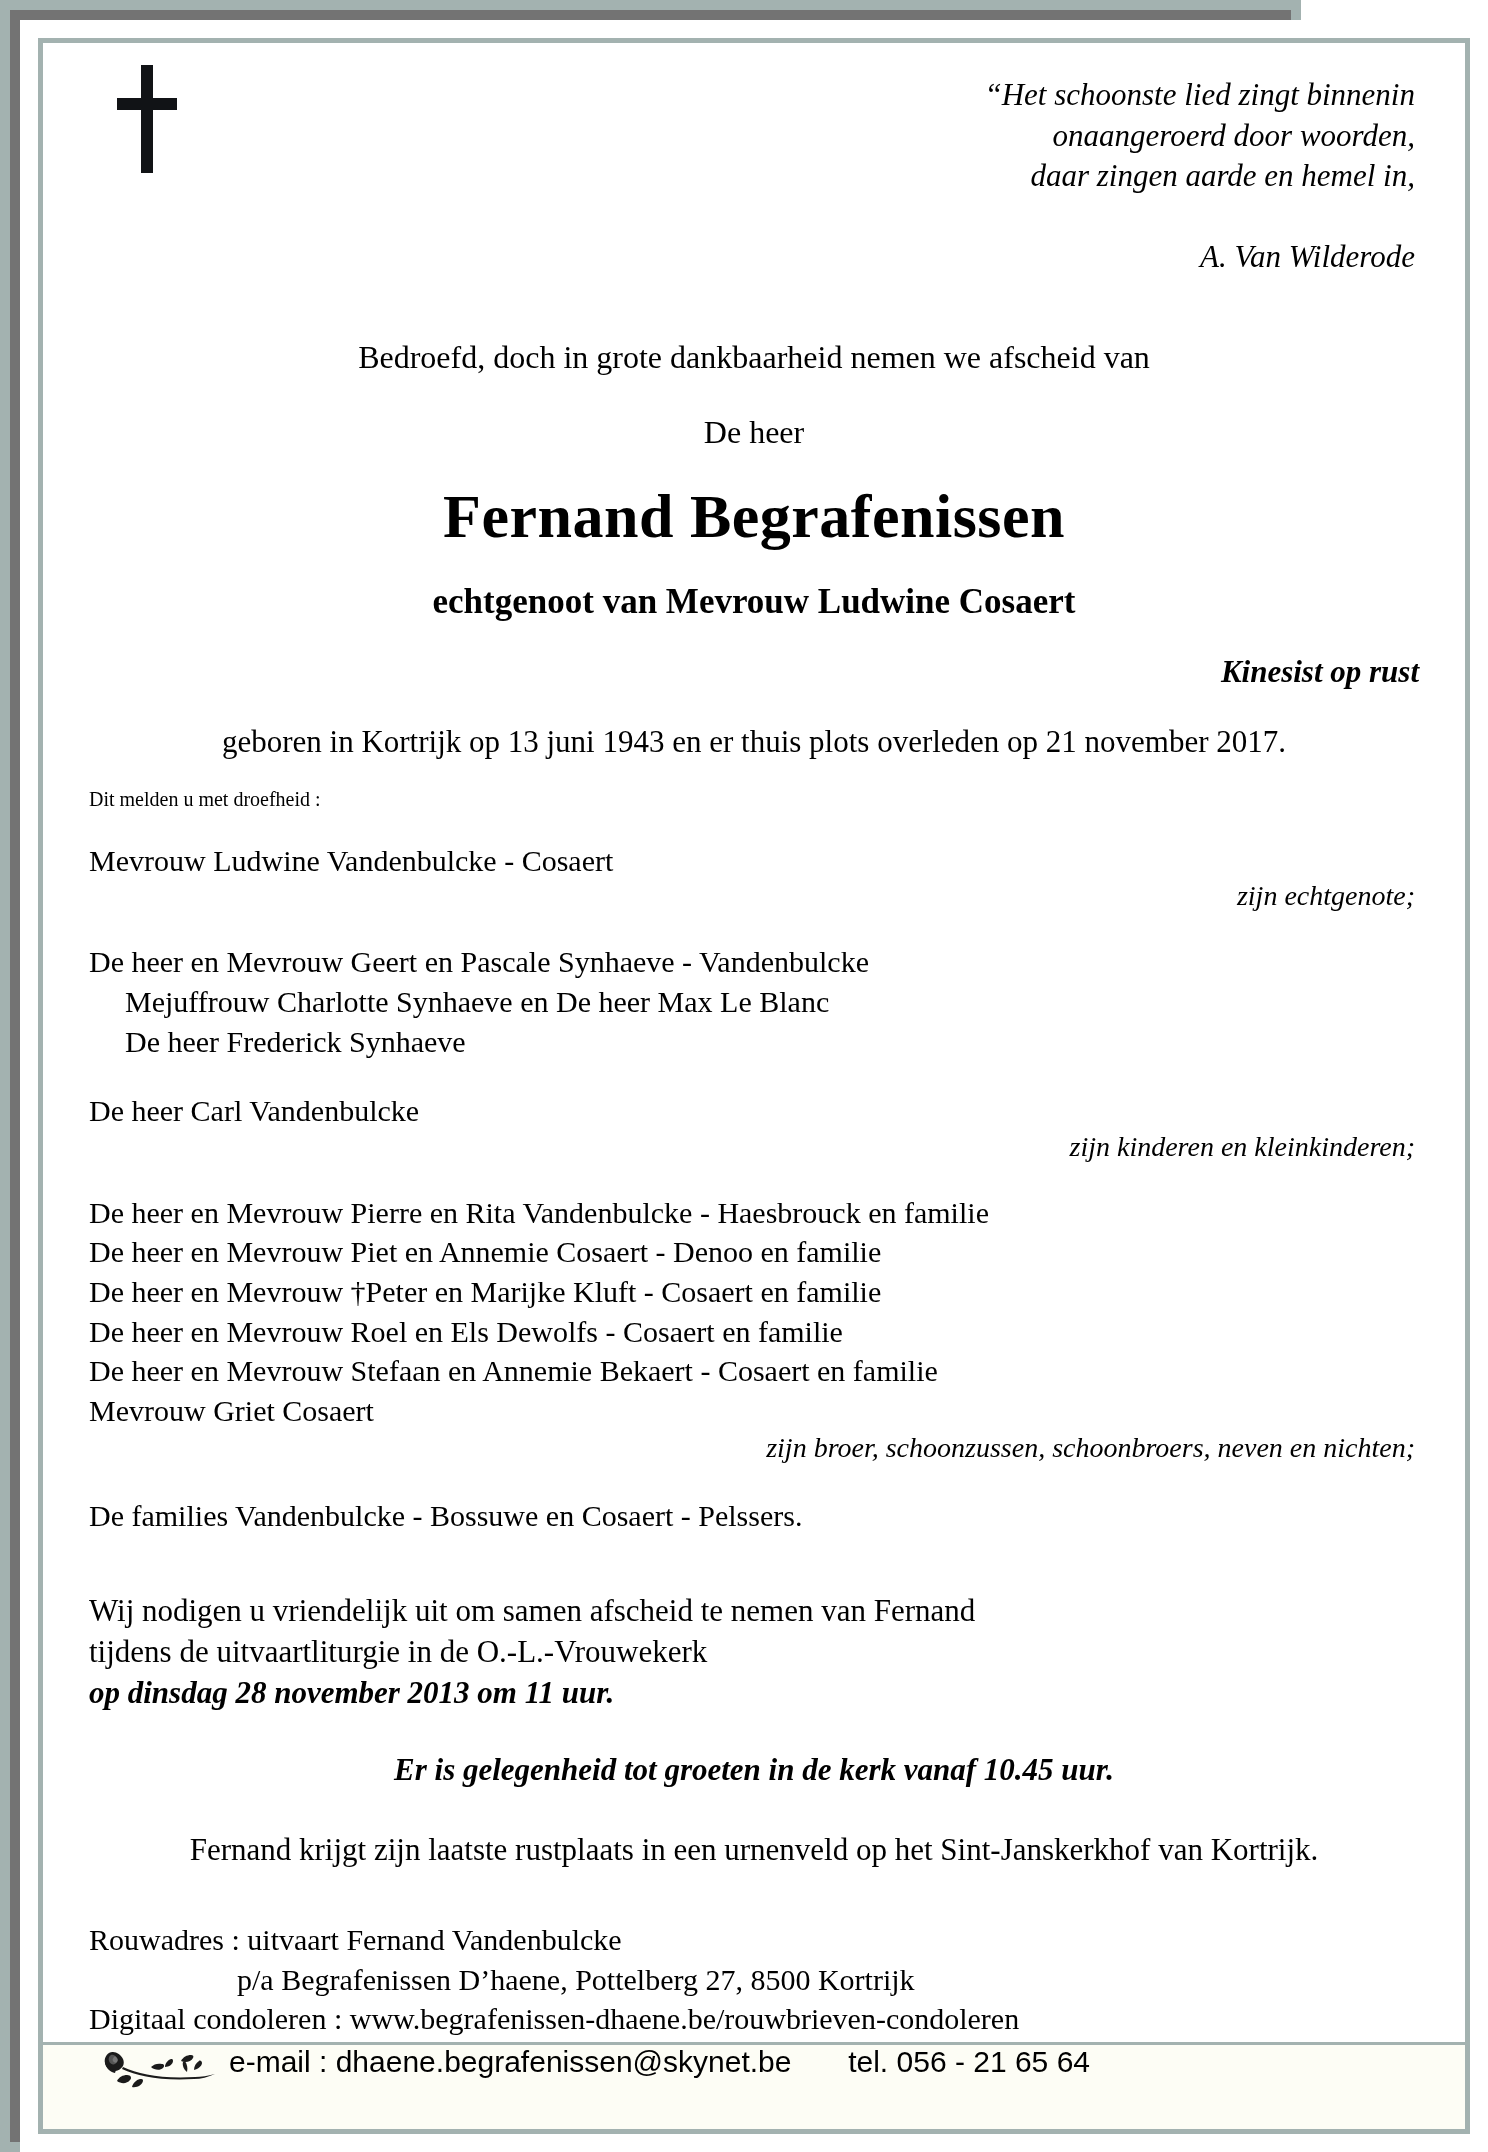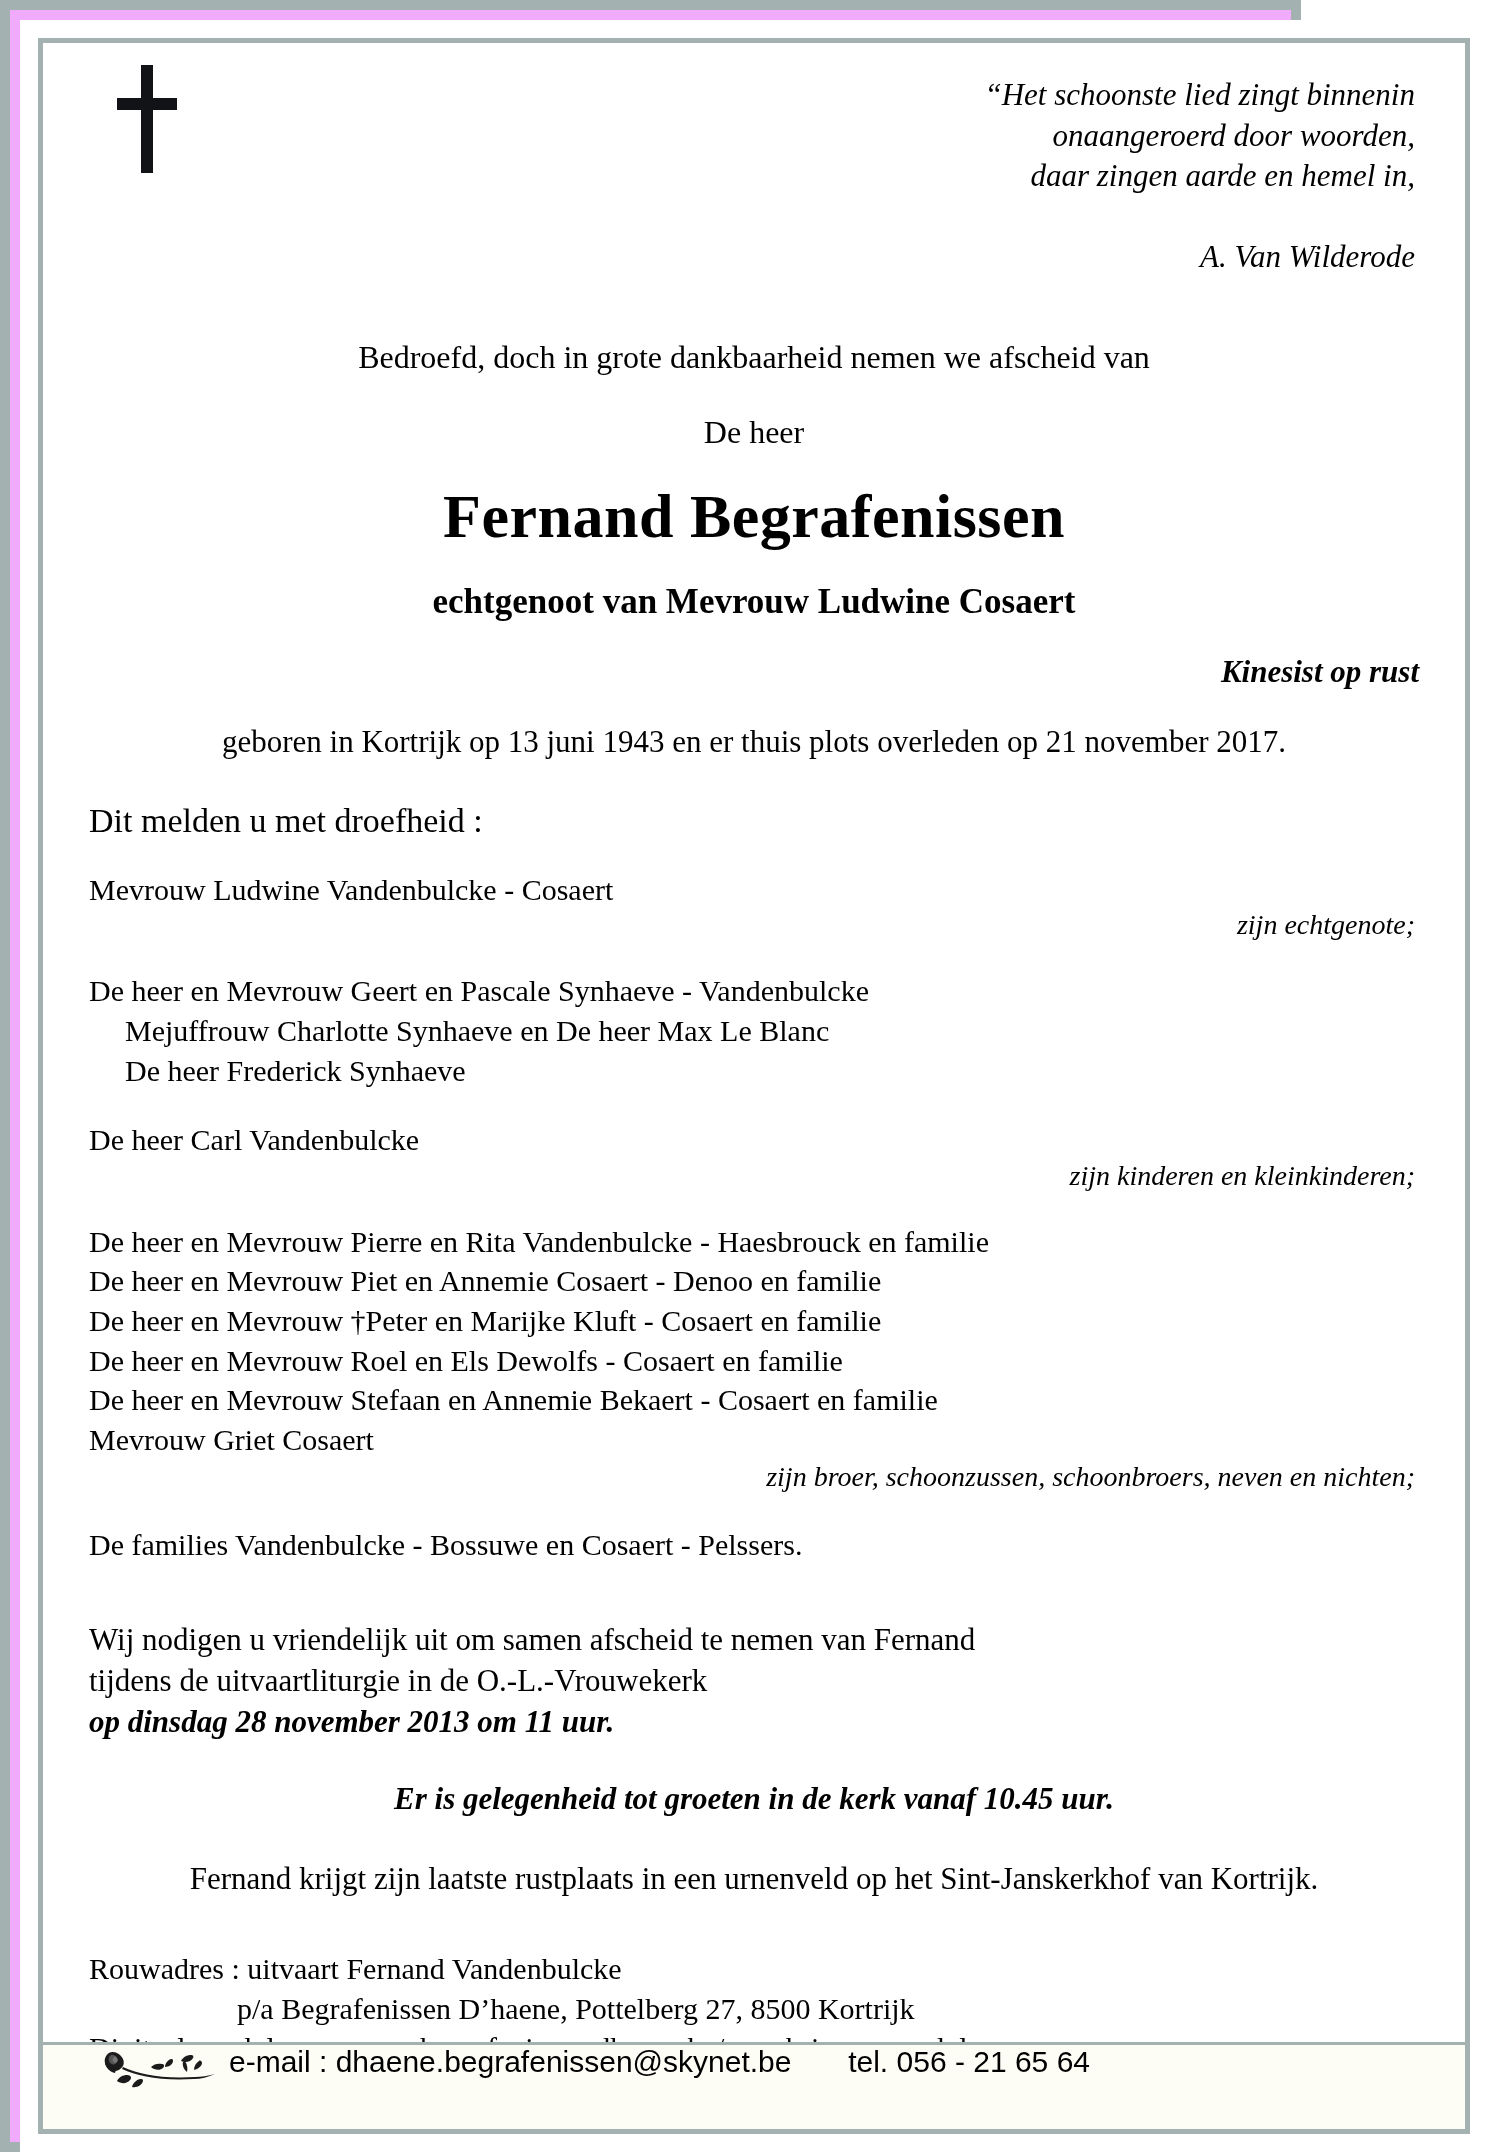--- a/index.html
+++ b/index.html
@@ -12,21 +12,21 @@
     font-family: "Liberation Serif", "DejaVu Serif", serif;
     color: #000000;
     overflow: hidden;
   }
 
   
   .card-outer {
     position: absolute;
     left: 0; top: 0;
     width: 1301px; height: 2152px;
-    background: #f0abfc;
+    background: #737373;
     border: 10px solid #a3b2b0;
   }
   .card-gap {
     position: absolute;
     left: 10px; top: 10px;
     width: 1468px; height: 2132px;
     background: #ffffff;
     padding: 18px;
   }
   .card-inner {
@@ -112,22 +112,22 @@
     font-weight: bold;
     margin-top: 32px;
   }
   .birth-death {
     text-align: center;
     font-size: 31px;
     margin-top: 34px;
   }
 
   .announce {
-    font-size: 34px;
-    margin-top: 42px;
+    font-size: 20px;
+    margin-top: 28px;
   }
 
   .block { margin-top: 30px; }
   .row { font-size: 30px; line-height: 1.32; }
   .row.indent { padding-left: 36px; }
   .relation {
     text-align: right;
     font-style: italic;
     font-size: 28px;
     padding-right: 4px;

